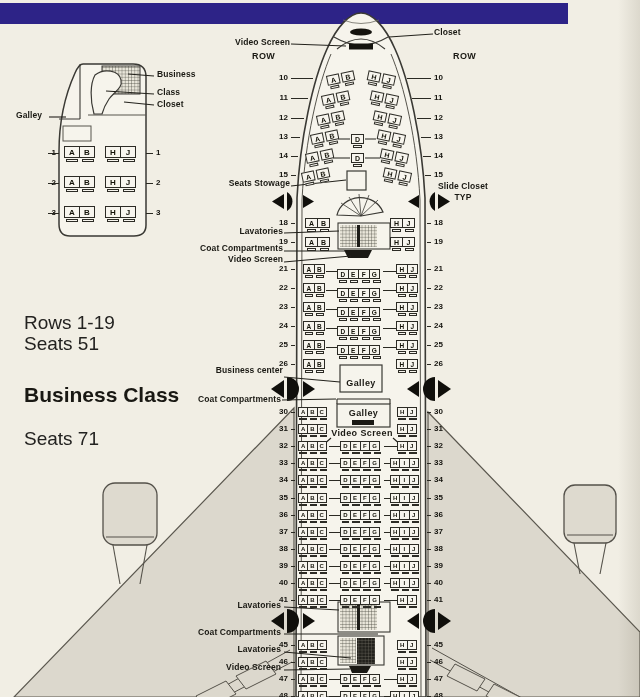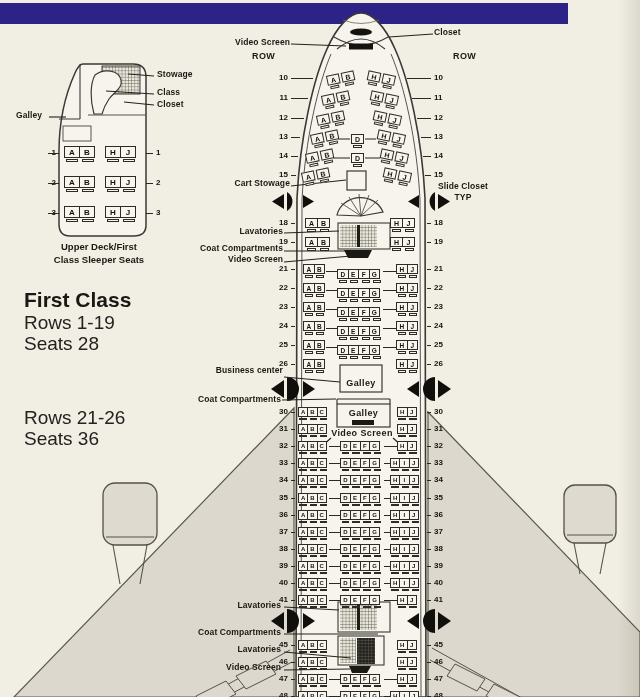--- a/index.html
+++ b/index.html
@@ -207,48 +207,45 @@
         <path d="M154,105 L124,102"></path>
           <path d="M49,117 L66,117"></path>
       </g>
     </g>
   </svg>
 
   <div class="lbl r" style="left:200px;top:38px;width:90px">Video Screen</div>
   <div class="lbl big" style="left:252px;top:51px">ROW</div>
   <div class="lbl" style="left:434px;top:28px">Closet</div>
   <div class="lbl big" style="left:453px;top:51px">ROW</div>
-  <div class="lbl r" style="left:200px;top:179px;width:90px">Cart Stowage</div>
+  <div class="lbl r" style="left:200px;top:179px;width:90px">Seats Stowage</div>
   <div class="lbl c" style="left:430px;top:182px;width:66px">Slide Closet</div>
   <div class="lbl c" style="left:430px;top:193px;width:66px">TYP</div>
   <div class="lbl r" style="left:195px;top:227px;width:88px">Lavatories</div>
   <div class="lbl r" style="left:180px;top:244px;width:103px">Coat Compartments</div>
   <div class="lbl r" style="left:190px;top:255px;width:93px">Video Screen</div>
   <div class="lbl r" style="left:190px;top:366px;width:93px">Business center</div>
   <div class="lbl r" style="left:178px;top:395px;width:103px">Coat Compartments</div>
   <div class="lbl c big" style="left:340px;top:378px;width:42px">Galley</div>
   <div class="lbl c big" style="left:337px;top:408px;width:53px">Galley</div>
   <div class="lbl c big" style="left:317px;top:428px;width:90px">Video Screen</div>
   <div class="lbl r" style="left:192px;top:601px;width:89px">Lavatories</div>
   <div class="lbl r" style="left:178px;top:628px;width:103px">Coat Compartments</div>
   <div class="lbl r" style="left:190px;top:645px;width:91px">Lavatories</div>
   <div class="lbl r" style="left:185px;top:663px;width:96px">Video Screen</div>
 
-  <div class="lbl" style="left:157px;top:70px">Stowage</div>
+  <div class="lbl" style="left:157px;top:70px">Business</div>
   <div class="lbl" style="left:157px;top:88px">Class</div>
   <div class="lbl" style="left:157px;top:100px">Closet</div>
   <div class="lbl" style="left:16px;top:111px">Galley</div>
-  <div class="cap" style="left:18px;top:241px;width:162px">Upper Deck/First</div>
-  <div class="cap" style="left:18px;top:254px;width:162px">Class Sleeper Seats</div>
-
-  <div class="cls-title" style="left:24px;top:289px">First Class</div>
+
   <div class="cls-line" style="left:24px;top:313px">Rows 1-19</div>
-  <div class="cls-line" style="left:24px;top:334px">Seats 28</div>
-  <div class="cls-line" style="left:24px;top:408px">Rows 21-26</div>
-  <div class="cls-line" style="left:24px;top:429px">Seats 36</div>
+  <div class="cls-line" style="left:24px;top:334px">Seats 51</div>
+  <div class="cls-title" style="left:24px;top:384px">Business Class</div>
+  <div class="cls-line" style="left:24px;top:429px">Seats 71</div>
 
   <div id="gen">
       <div class="sg joined" style="left: 64px; top: 146px;">
         <div class="cells">
           <div class="cell" style="width: 16px; height: 12px; font-size: 8px;">A</div>
           <div class="cell" style="width: 16px; height: 12px; font-size: 8px;">B</div>
         </div>
         <div class="bars">
           <div class="barw" style="width: 16px;">
             <div class="bar"></div>

